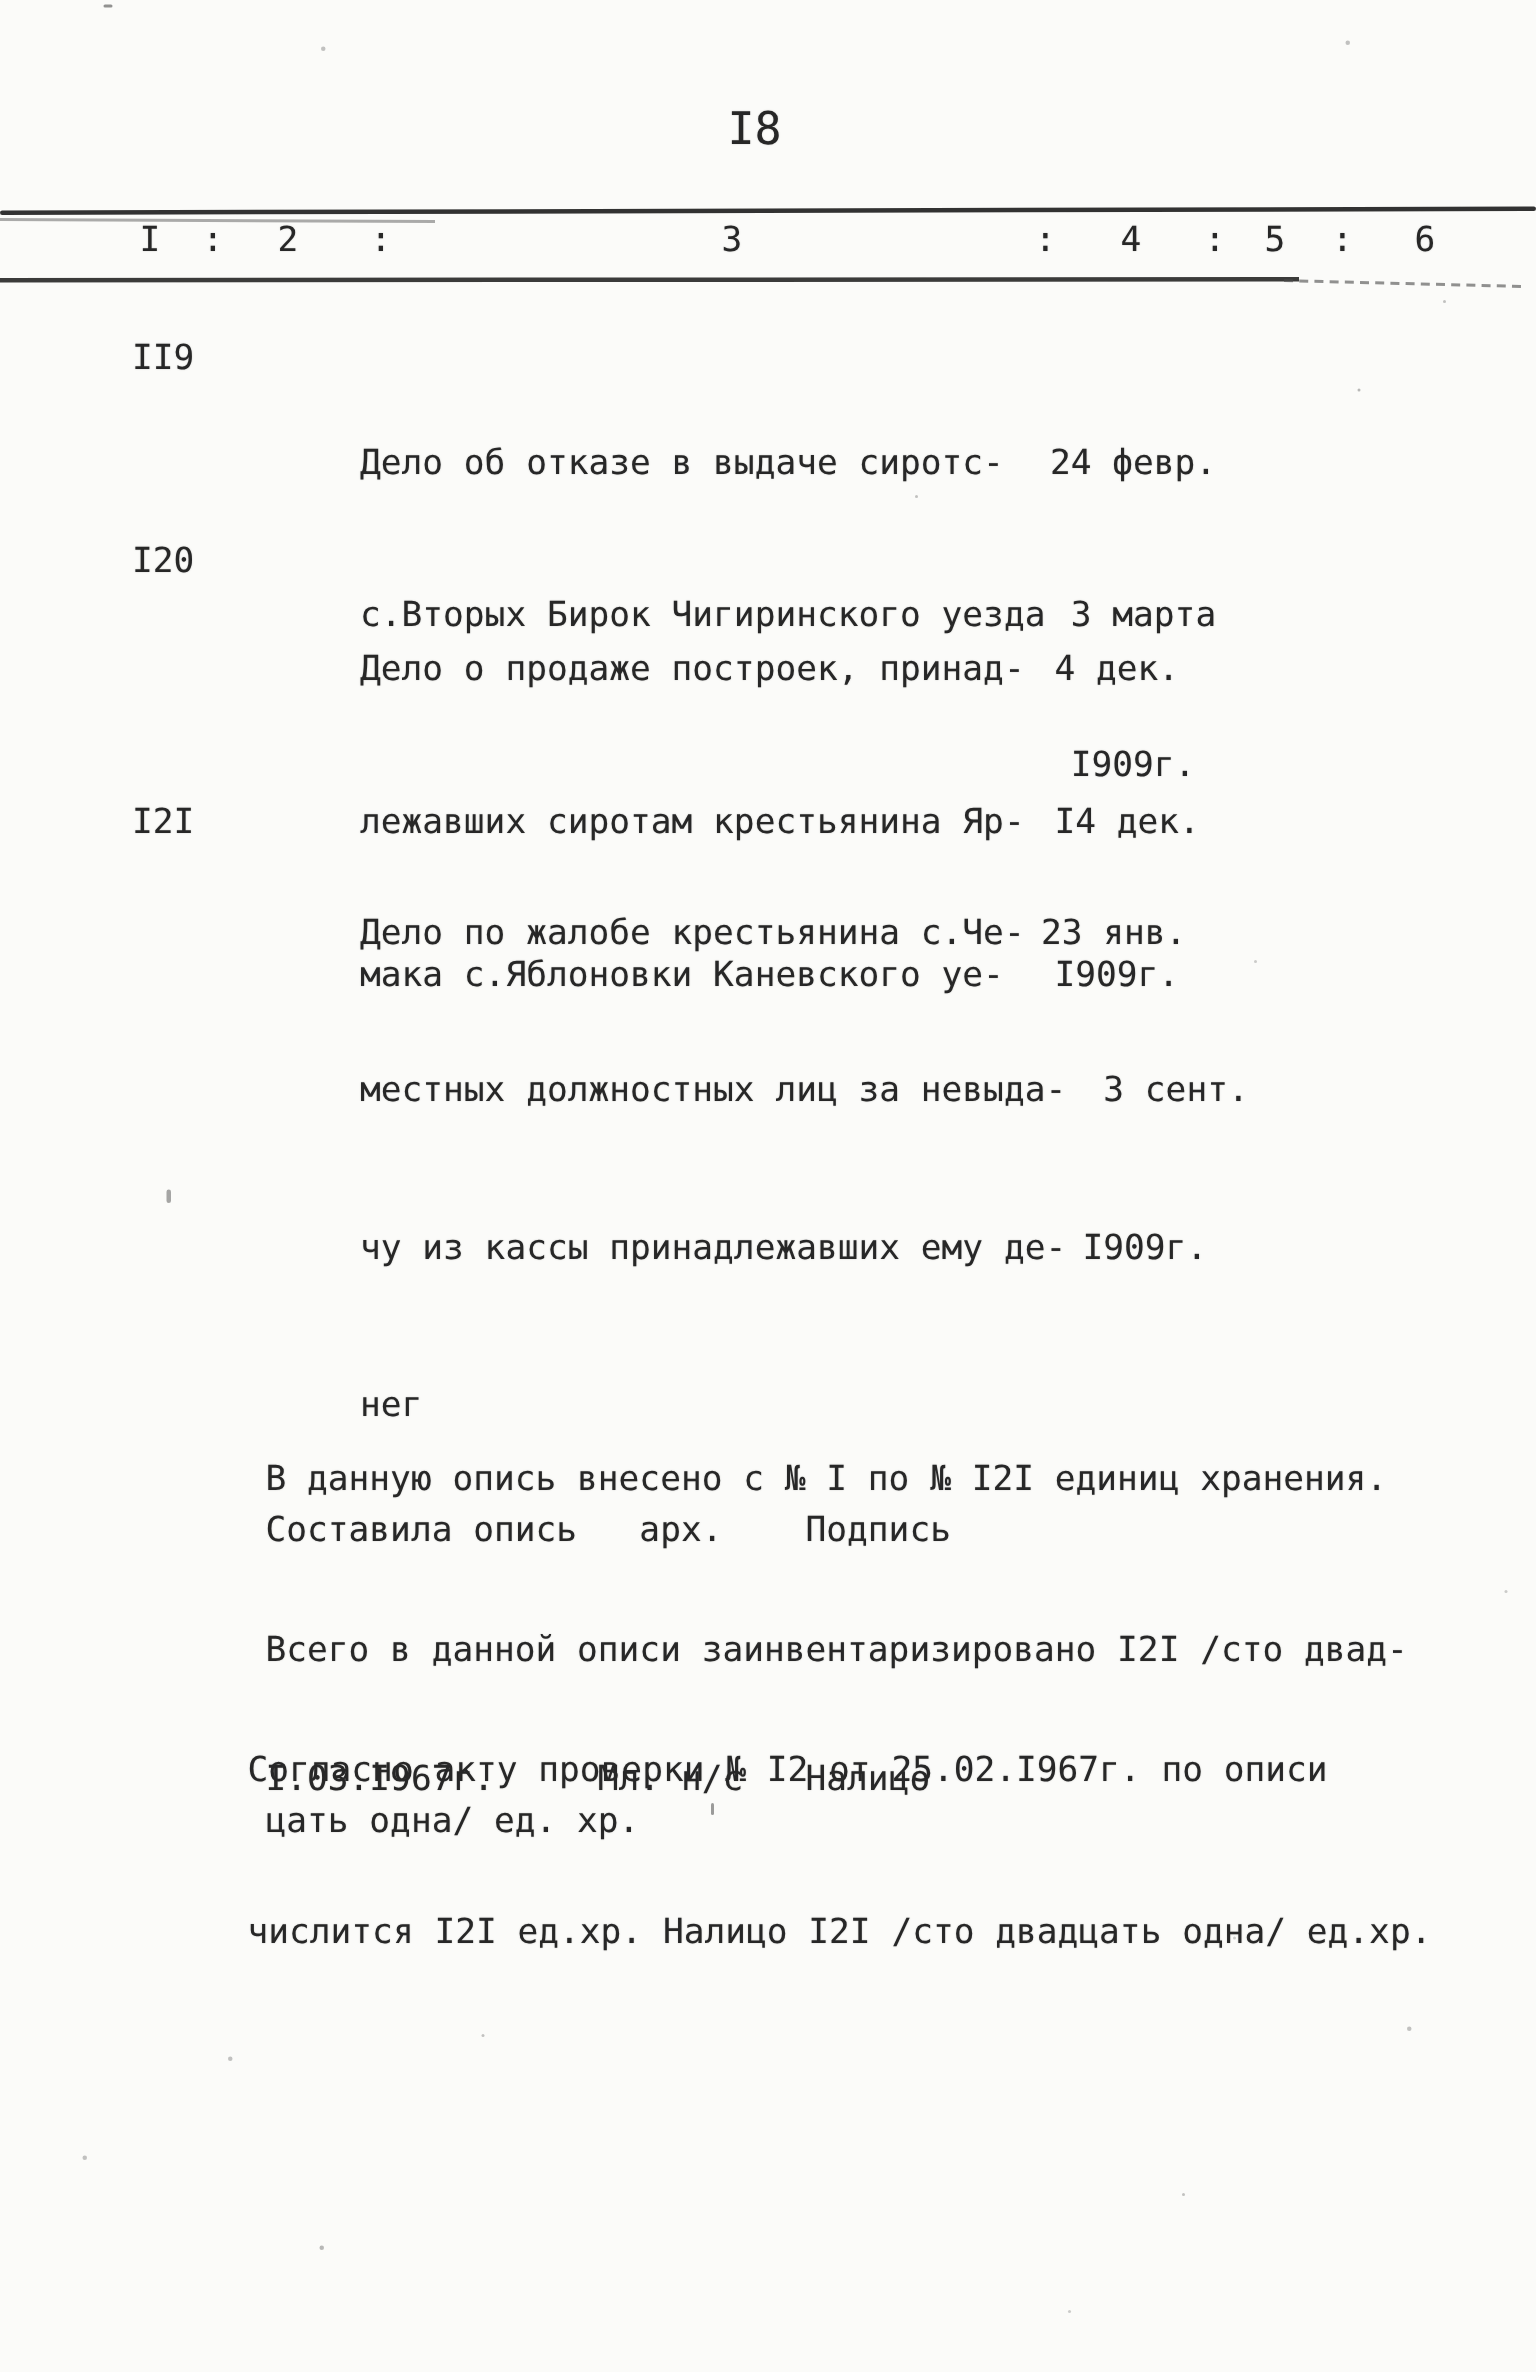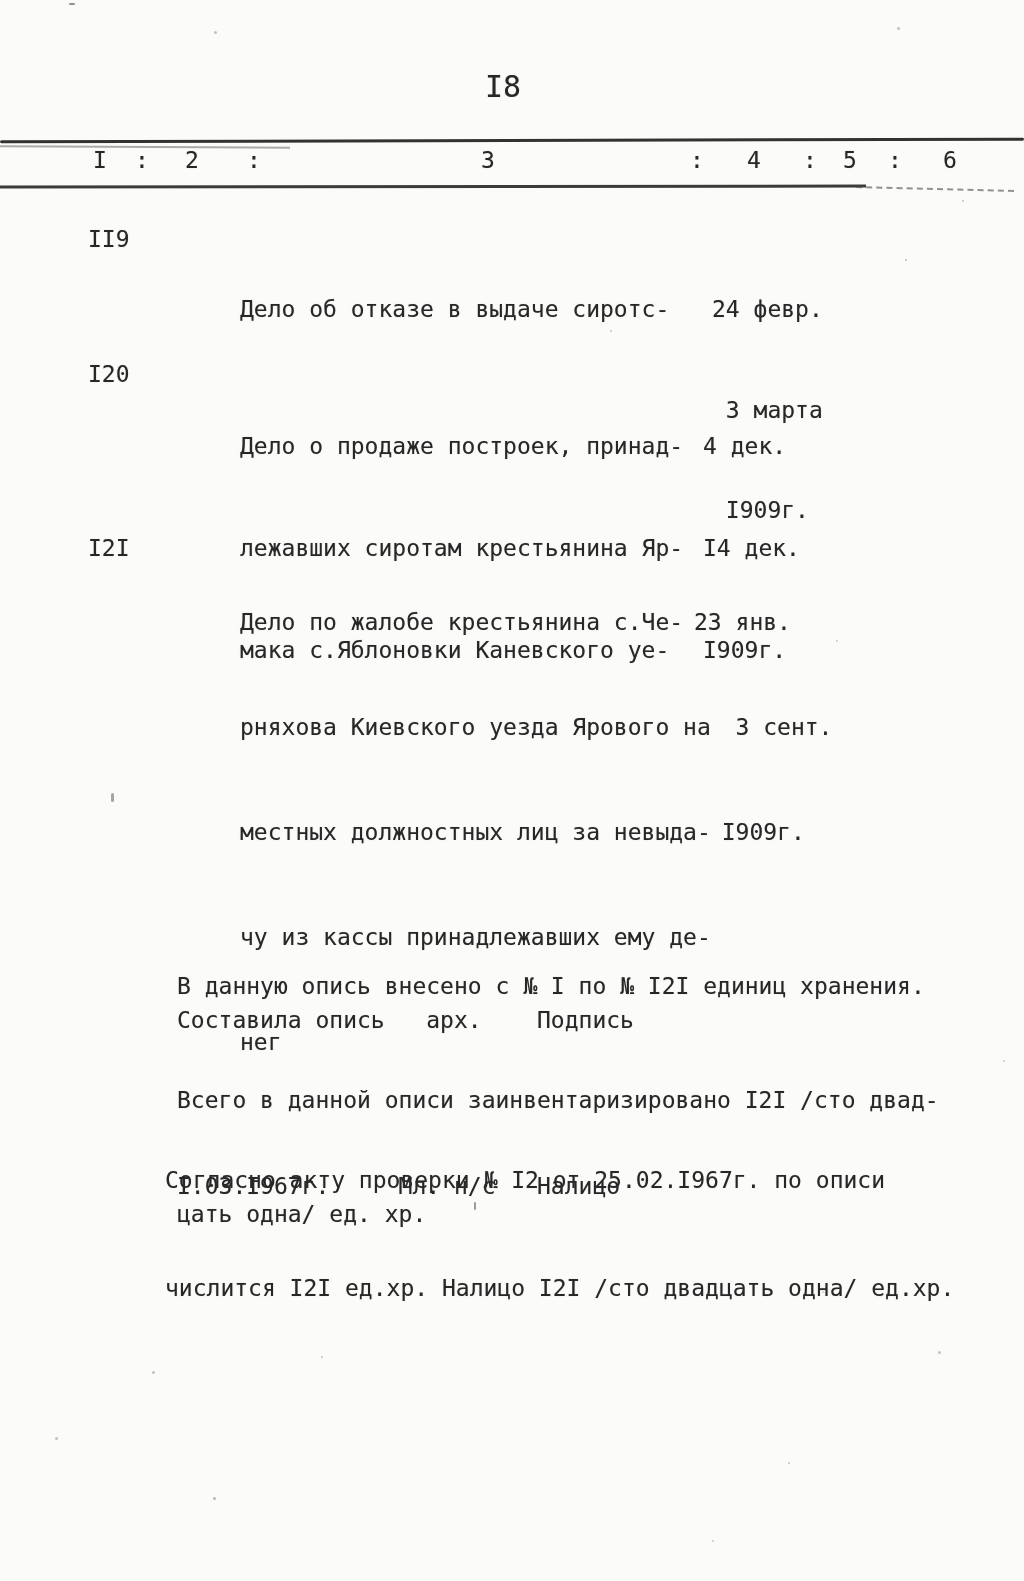--- a/index.html
+++ b/index.html
@@ -55,22 +55,23 @@
     <span class="t hdr" style="top:148px; left:803px;">:</span>
     <span class="t hdr" style="top:148px; left:843px;">5</span>
     <span class="t hdr" style="top:148px; left:888px;">:</span>
     <span class="t hdr" style="top:148px; left:943px;">6</span>
   </div>
 
   <div class="entry" style="top:226px;">
     <div class="col num">II9</div>
     <div class="col desc" style="line-height:33.5px;">
       <div>Дело об отказе в выдаче сиротс-</div>
+      <div>с.Вторых Бирок Чигиринского уезда</div>
     </div>
-    <div class="col" style="left:700px; line-height:33.5px;margin-left:12px;">
+    <div class="col" style="left:700px; line-height:33.5px;">
       <div>24 февр.</div>
       <div> 3 марта</div>
       <div> I909г.</div>
     </div>
   </div>
 
   <div class="entry" style="top:361px;">
     <div class="col num">I20</div>
     <div class="col desc" style="line-height:34px;">
       <div>Дело о продаже построек, принад-</div>
@@ -81,21 +82,20 @@
       <div>4 дек.</div>
       <div>I4 дек.</div>
       <div>I909г.</div>
     </div>
   </div>
 
   <div class="entry" style="top:535px;">
     <div class="col num">I2I</div>
     <div class="col desc" style="line-height:35px;">
       <div>Дело по жалобе крестьянина с.Че-</div>
-      <div>рняхова Киевского уезда Ярового на</div>
       <div>местных должностных лиц за невыда-</div>
       <div>чу из кассы принадлежавших ему де-</div>
       <div>нег</div>
     </div>
     <div class="col" style="left:694px; line-height:35px;">
       <div>23 янв.</div>
       <div>   3 сент.</div>
       <div>  I909г.</div>
     </div>
   </div>

